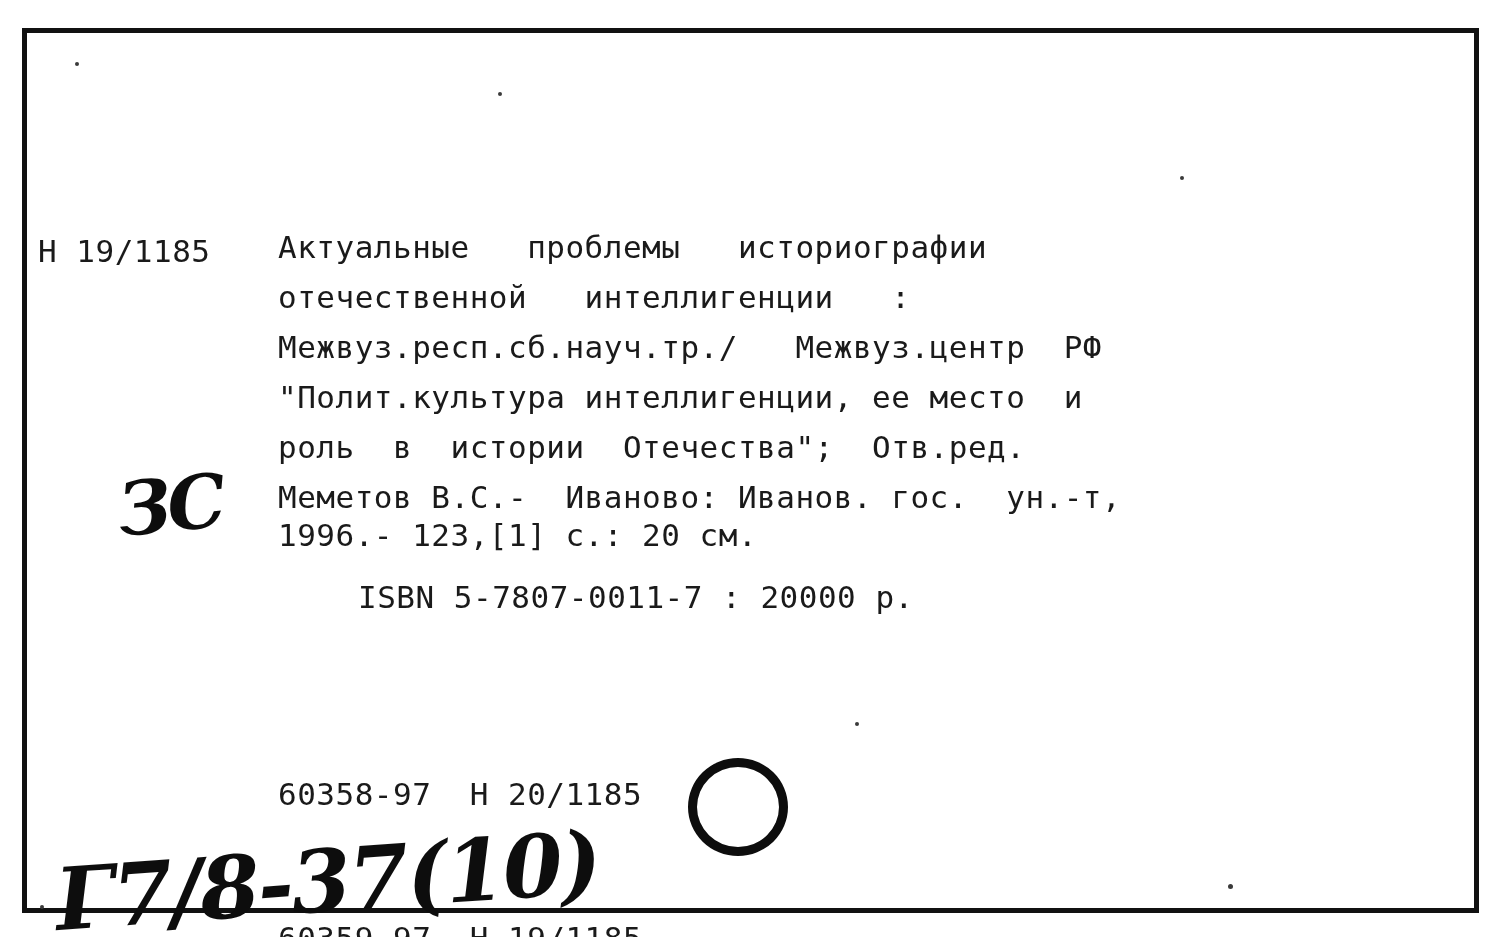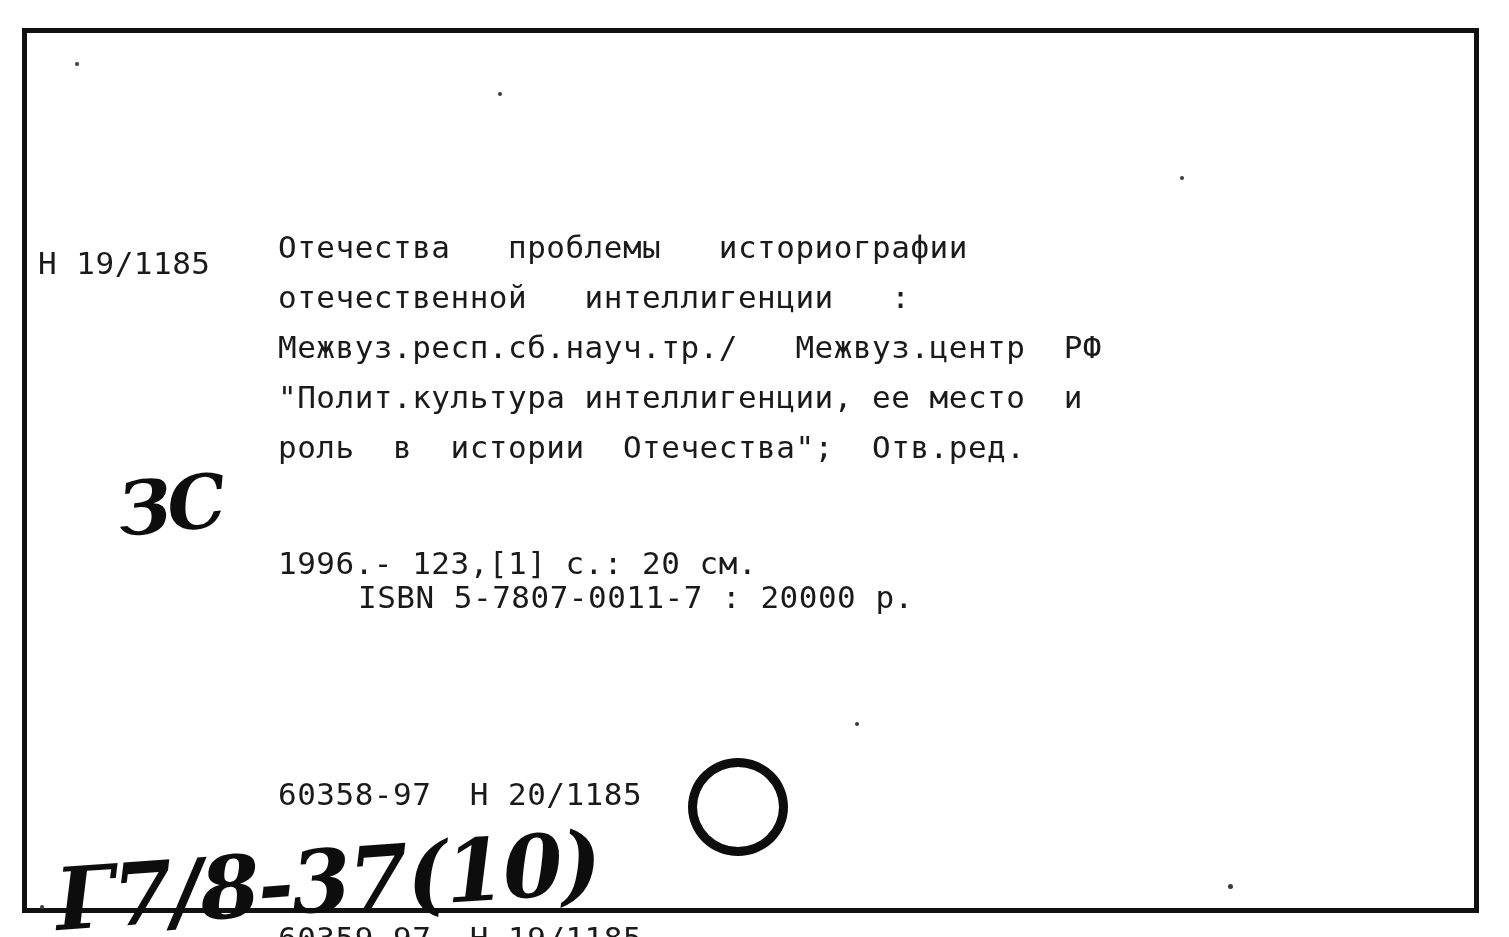--- a/index.html
+++ b/index.html
@@ -39,21 +39,21 @@
     color: #1a1a1a;
     font-family: "DejaVu Sans Mono", monospace;
     font-size: 31px;
     line-height: 50px;
     white-space: pre;
     letter-spacing: 0.5px;
   }
   .call-line {
     position: absolute;
     left: 0;
-    top: 16px;
+    top: 4px;
     white-space: pre;
   }
   .title-lines {
     position: absolute;
     left: 240px;
     top: 0;
     white-space: pre;
   }
   .isbn-line {
     position: absolute;
@@ -110,26 +110,27 @@
 </style>
 </head>
 <body>
 
 <div id="card">
   <div class="card-border"></div>
 
   <div class="typed-block">
     <span class="call-line">Н 19/1185</span>
 
-    <span class="title-lines" style="top:0px;">Отечества   проблемы   историографии</span>
+    <span class="title-lines" style="top:0px;">Актуальные   проблемы   историографии</span>
     <span class="title-lines" style="top:50px;">отечественной   интеллигенции   :</span>
     <span class="title-lines" style="top:100px;">Межвуз.респ.сб.науч.тр./   Межвуз.центр  РФ</span>
     <span class="title-lines" style="top:150px;">"Полит.культура интеллигенции, ее место  и</span>
     <span class="title-lines" style="top:200px;">роль  в  истории  Отечества";  Отв.ред.</span>
-    <span class="title-lines" style="top:316px;">1996.- 123,[1] с.: 20 см.</span>
+    <span class="title-lines" style="top:250px;">Меметов В.С.-  Иваново: Иванов. гос.  ун.-т,</span>
+    <span class="title-lines" style="top:288px;">1996.- 123,[1] с.: 20 см.</span>
 
     <span class="isbn-line">ISBN 5-7807-0011-7 : 20000 р.</span>
 
     <div class="inventory-block">
       <div>60358-97  Н 20/1185</div>
       <div>60359-97  Н 19/1185</div>
       
       
     </div>
   </div>

